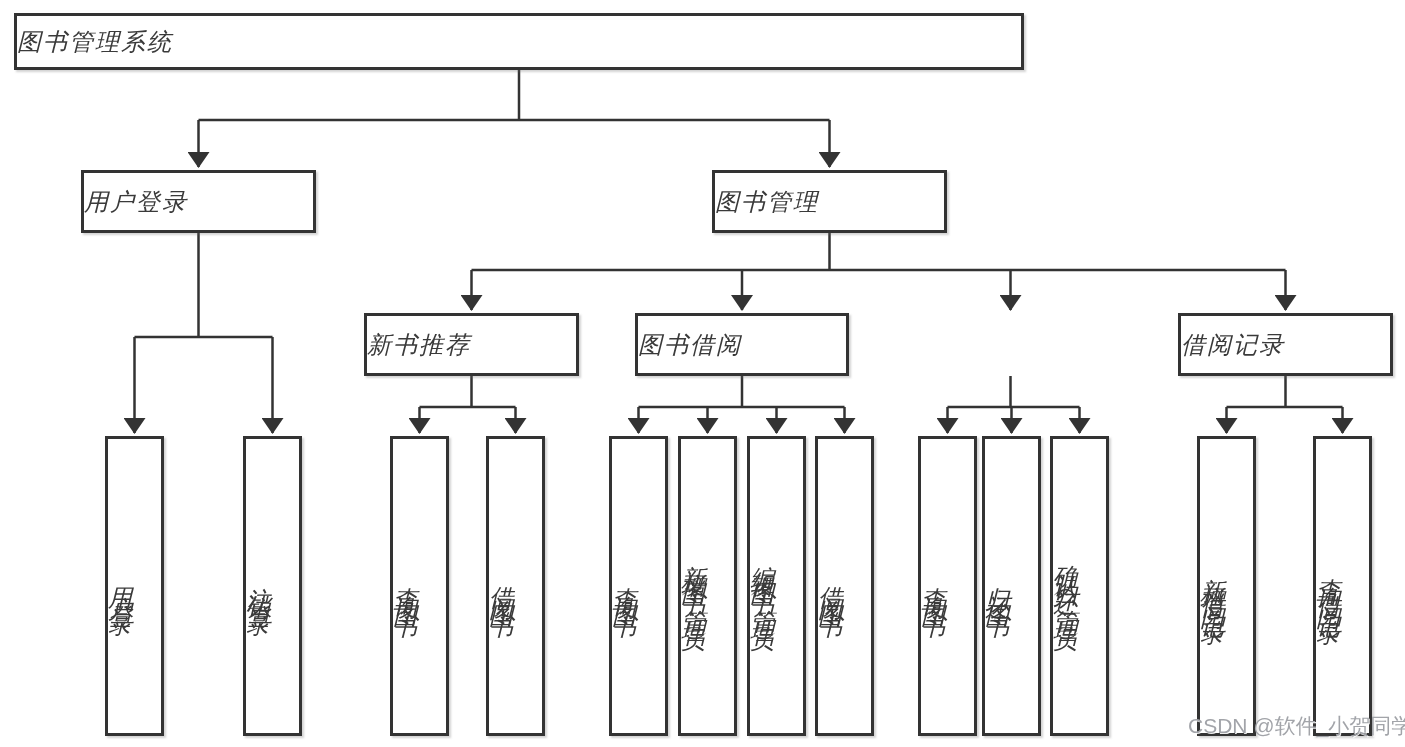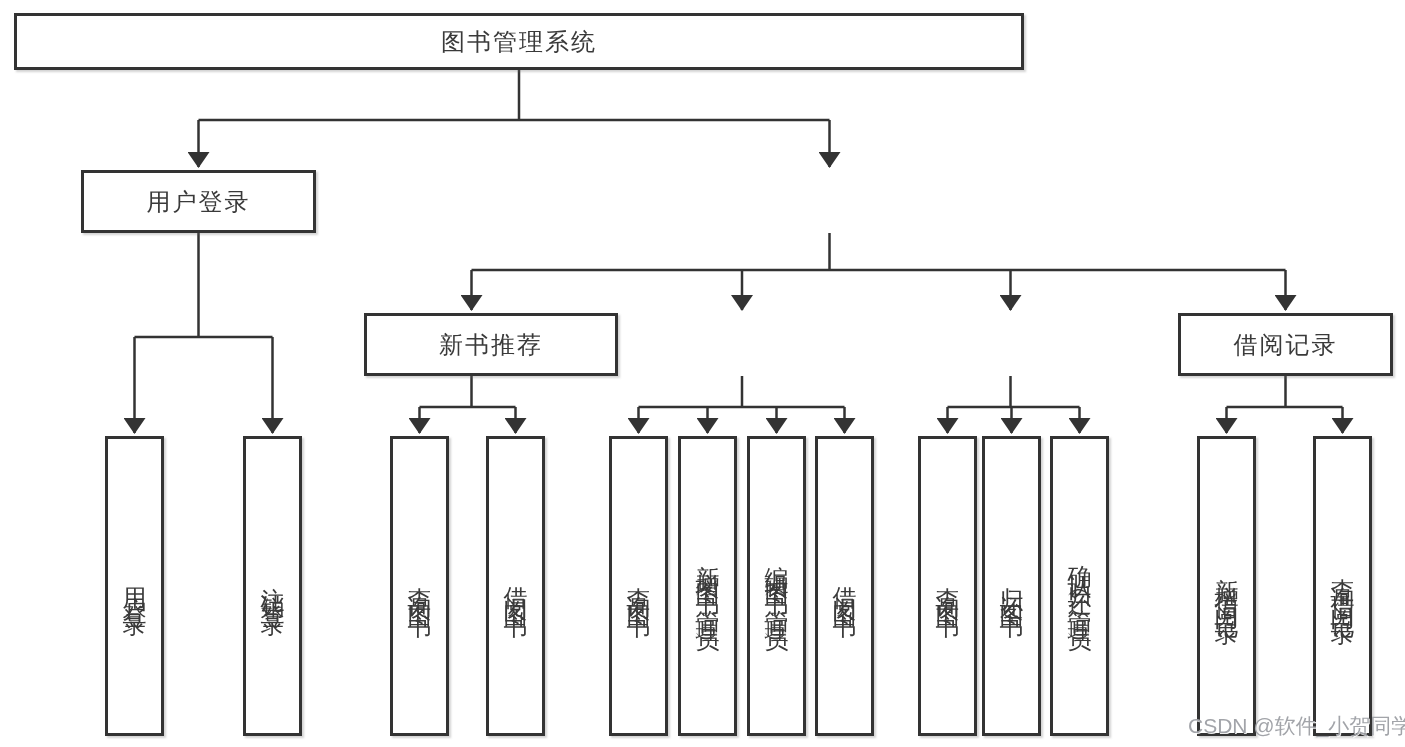--- a/index.html
+++ b/index.html
@@ -13,33 +13,34 @@
     position:relative;width:1405px;height:747px;background:var(--box-fill);
     font-family:"Liberation Sans","DejaVu Sans",sans-serif;color:var(--text);
     overflow:hidden;
   }
   .connectors{position:absolute;left:0;top:0;width:1405px;height:747px;}
   .connectors path,.connectors line{stroke:var(--line);stroke-width:2.5;fill:none;}
   .connectors .head{fill:var(--line);stroke:none;}
   .node{
     position:absolute;box-sizing:border-box;background:var(--box-fill);
     border:3px solid var(--line);
-    display:flex;align-items:center;justify-content:center;
+    display:flex;align-items:center;justify-content:flex-start;
     box-shadow:2px 2px 2px rgba(110,110,110,.30);
+    font-style:italic;
   }
   .node .lbl{font-size:24px;letter-spacing:2px;white-space:nowrap;}
   .leaf .lbl{
     writing-mode:vertical-rl;text-orientation:mixed;
     letter-spacing:9px;line-height:1;white-space:normal;
   }
   
   .n-root        {left:14px;  top:13px;  width:1010px;height:57px;}
   .n-user-login  {left:81px;  top:170px; width:235px; height:63px;}
   .n-book-mgmt   {left:712px; top:170px; width:235px; height:63px;}
-  .n-new-book    {left:364px; top:313px; width:254px; height:63px;}
+  .n-new-book    {left:364px; top:313px; width:215px; height:63px;}
   .n-book-borrow {left:635px; top:313px; width:214px; height:63px;}
   .n-cur-borrow  {left:903px; top:313px; width:215px; height:63px;}
   .n-borrow-rec  {left:1178px;top:313px; width:215px; height:63px;}
   
   .leaf{top:436px;width:59px;height:300px;}
   .l-1a{left:105px;} .l-1b{left:243px;}
   .l-2a{left:390px;} .l-2b{left:486px;}
   .l-3a{left:609px;} .l-3b{left:678px;} .l-3c{left:747px;} .l-3d{left:815px;}
   .l-4a{left:918px;} .l-4b{left:982px;} .l-4c{left:1050px;}
   .l-5a{left:1197px;}.l-5b{left:1313px;}
@@ -95,23 +96,29 @@
     <line x1="1342.5" y1="407" x2="1342.5" y2="433" marker-end="url(#ah)"></line>
   </svg>
 
   <div class="node n-root">
     <span class="lbl">图书管理系统</span>
   </div>
 
   <div class="node n-user-login">
     <span class="lbl">用户登录</span>
   </div>
+  <div class="node n-book-mgmt">
+    <span class="lbl">图书管理</span>
+  </div>
 
   <div class="node n-new-book">
     <span class="lbl">新书推荐</span>
+  </div>
+  <div class="node n-book-borrow">
+    <span class="lbl">图书借阅</span>
   </div>
   <div class="node n-borrow-rec">
     <span class="lbl">借阅记录</span>
   </div>
 
   <div class="node leaf l-1a">
     <span class="lbl">用户登录</span>
   </div>
   <div class="node leaf l-1b">
     <span class="lbl">注销登录</span>

